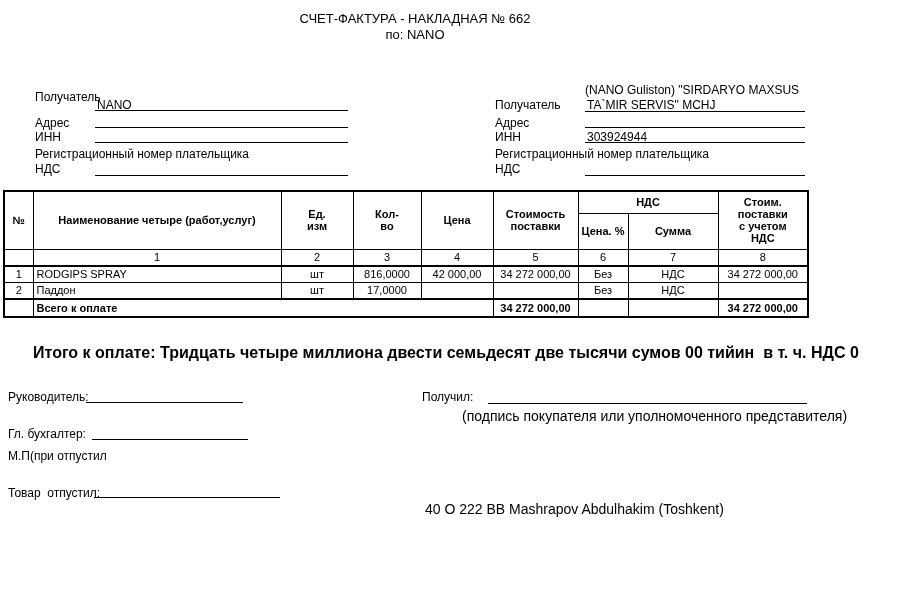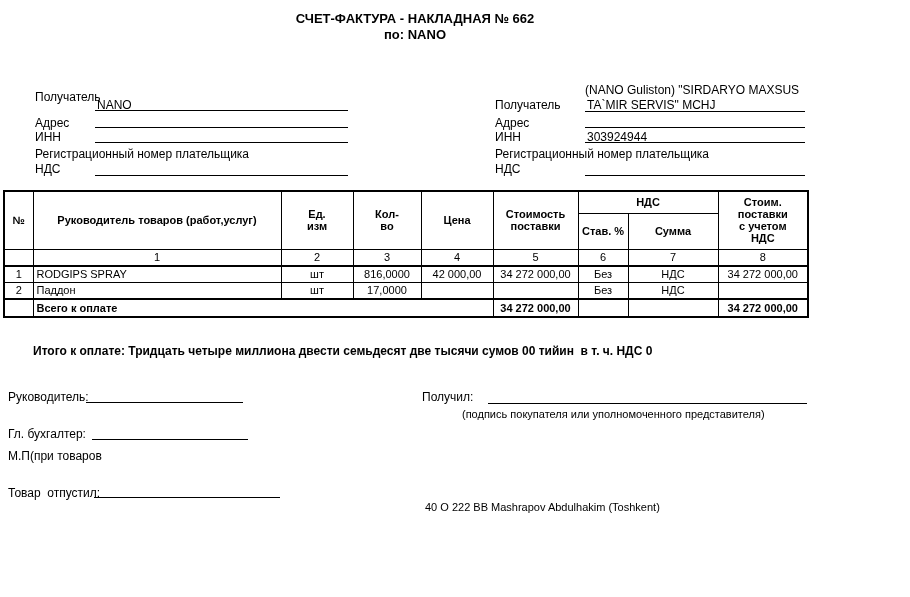--- a/index.html
+++ b/index.html
@@ -2,40 +2,40 @@
 <html><head>
 <meta charset="utf-8">
 <style>
   html,body { margin:0; padding:0; background:#ffffff; }
   .page {
     position:relative; width:910px; height:597px; background:#ffffff;
     font-family:"Liberation Sans", sans-serif; color:#000; overflow:hidden;
   }
   .abs { position:absolute; }
   .title-block { top:11px; left:0; width:830px; text-align:center;
-    font-weight:bold; font-size:13px; line-height:16px; }
+    font-weight:normal; font-size:13px; line-height:16px; }
   .lbl { font-size:12px; white-space:pre; }
   .val { font-size:12px; white-space:pre; }
   .hline { border-top:1px solid #000; height:0; }
 
   table.inv { position:absolute; left:3px; top:190px; width:804px;
     border-collapse:collapse; table-layout:fixed; border:2px solid #000;
     font-size:11px; }
   table.inv th, table.inv td { border:1px solid #000; padding:1px 3px;
     overflow:hidden; }
   table.inv th { font-weight:bold; text-align:center; vertical-align:middle;
     white-space:pre-line; line-height:12px; }
   tr.numrow td { text-align:center; height:13px; border-bottom-width:2px; }
   tr.datarow td { height:13px; }
   tr.totalrow td { height:14px; border-top-width:2px; font-weight:bold; }
   .c { text-align:center; } .l { text-align:left; } .r { text-align:center; }
   .nw { white-space:pre;margin-top:31px; }
 
-  .itogo { font-weight:bold; font-size:12px; white-space:pre; }
-  .note { font-size:11px; white-space:pre;text-align:center; }
+  .itogo { font-weight:bold; font-size:16px; white-space:pre; }
+  .note { font-size:14px; white-space:pre;text-align:center; }
 </style>
 </head>
 <body>
 
 <div class="page">
 
   <div class="abs title-block">
     <div>СЧЕТ-ФАКТУРА - НАКЛАДНАЯ № 662</div>
     <div>по: NANO</div>
   </div>
@@ -80,36 +80,36 @@
       <col style="width:68px">
         <col style="width:72px">
         <col style="width:85px">
       <col style="width:50px">
         <col style="width:90px">
         <col style="width:90px">
     </colgroup>
     <thead>
       <tr style="height:22px">
         <th rowspan="2">№</th>
-        <th rowspan="2">Руководитель товаров (работ,услуг)</th>
+        <th rowspan="2">Наименование четыре (работ,услуг)</th>
         <th rowspan="2">Ед.
 изм</th>
         <th rowspan="2">Кол-
 во</th>
         <th rowspan="2">Цена</th>
         <th rowspan="2">Стоимость
 поставки</th>
         <th colspan="2">НДС</th>
         <th rowspan="2">Стоим.
 поставки
 с учетом
 НДС</th>
       </tr>
       <tr style="height:36px">
-        <th>Став. %</th>
+        <th>Цена. %</th>
         <th>Сумма</th>
       </tr>
     </thead>
     <tbody>
       <tr class="numrow">
         <td></td>
         <td>1</td>
         <td>2</td>
         <td>3</td>
         <td>4</td>
@@ -156,20 +156,20 @@
   <span class="abs lbl" style="left:8px;top:390px">Руководитель:</span>
   <div class="abs hline" style="left:86px;top:402px;width:157px"></div>
 
   <span class="abs lbl" style="left:422px;top:390px">Получил:</span>
   <div class="abs hline" style="left:488px;top:403px;width:319px"></div>
   <span class="abs note" style="left:462px;top:408px">(подпись покупателя или уполномоченного представителя)</span>
 
   <span class="abs lbl" style="left:8px;top:427px">Гл. бухгалтер:</span>
   <div class="abs hline" style="left:92px;top:439px;width:156px"></div>
 
-  <span class="abs lbl" style="left:8px;top:449px">М.П(при товаров</span>
+  <span class="abs lbl" style="left:8px;top:449px">М.П(при отпустил</span>
 
   <span class="abs lbl" style="left:8px;top:486px">Товар  отпустил:</span>
   <div class="abs hline" style="left:94px;top:497px;width:186px"></div>
 
   <span class="abs note" style="left:425px;top:501px">40 О 222 ВВ Mashrapov Abdulhakim (Toshkent)</span>
 
 </div>
 
 </body></html>

